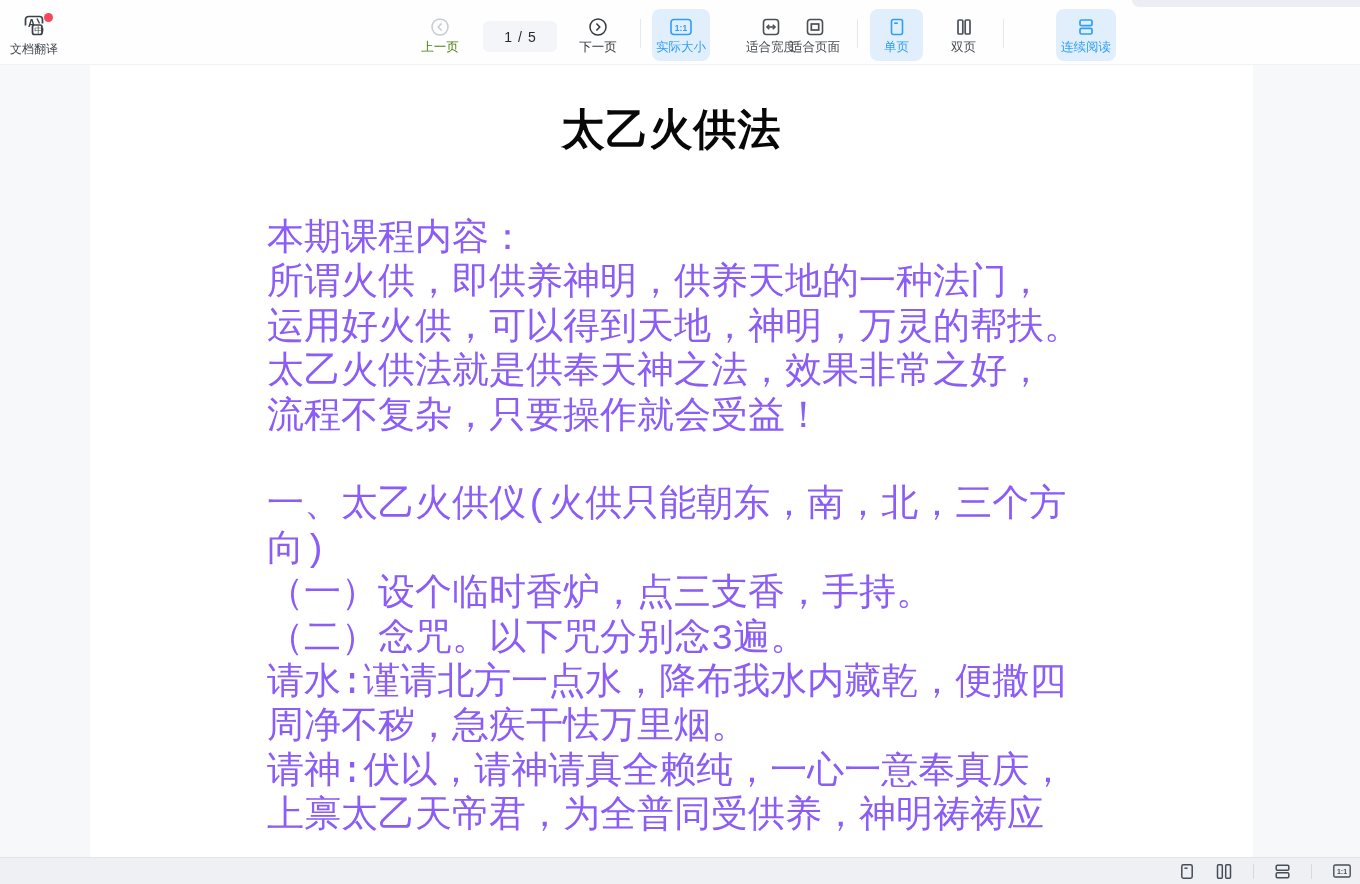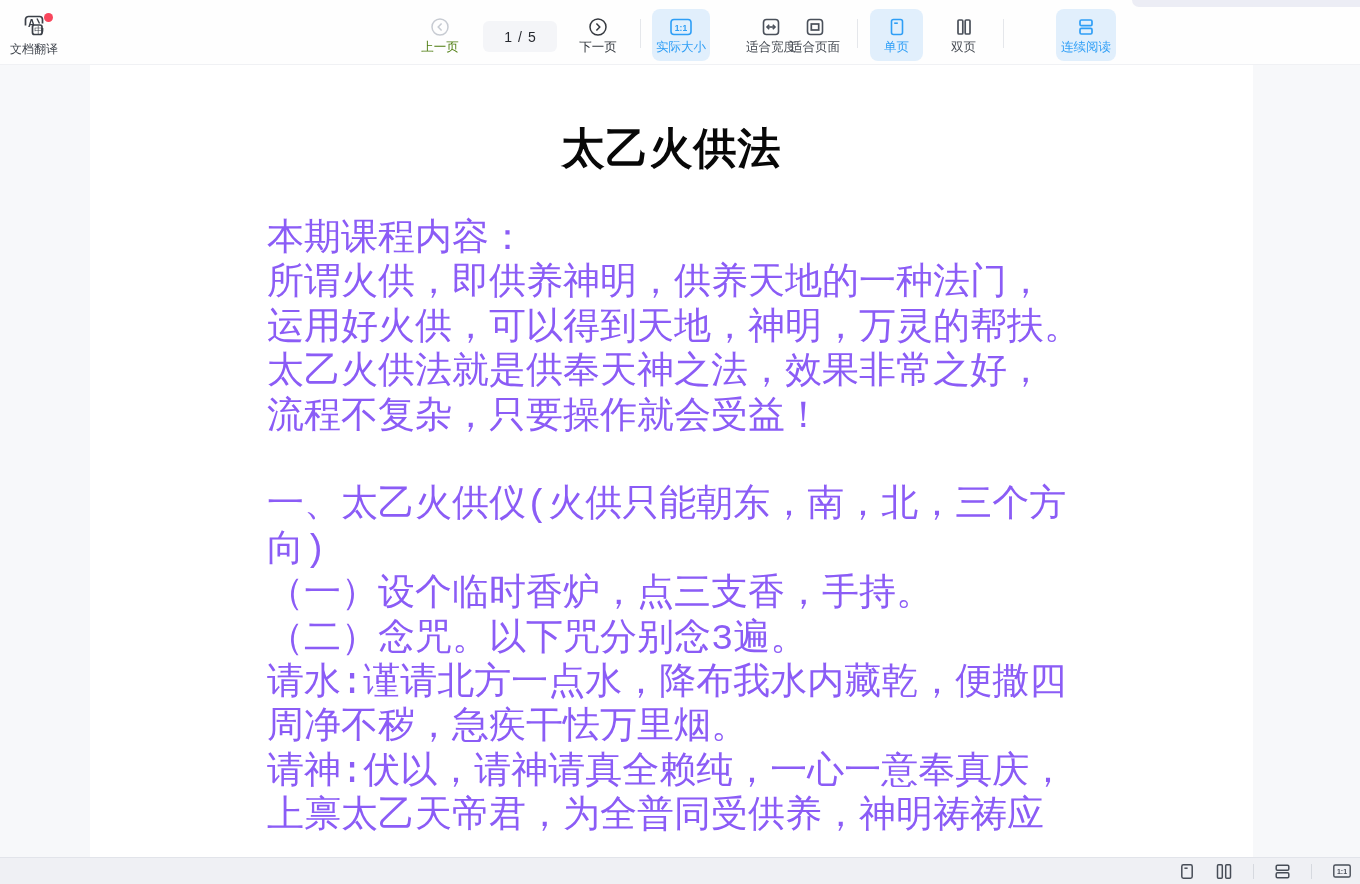--- a/index.html
+++ b/index.html
@@ -56,21 +56,21 @@
   
   .doc-area {
     position: absolute; top: 65px; left: 0; right: 0; bottom: 0;
     background: #f7f8fa;
   }
   .page {
     position: absolute; left: 90px; top: 0; width: 1163px; height: 819px;
     background: #ffffff; overflow: hidden;
   }
   .doc-title {
-    position: absolute; top: 55px; left: 0; width: 100%;
+    position: absolute; top: 36px; left: 0; width: 100%;
     text-align: center; font-size: 43px; font-weight: 700; color: #080808;
     letter-spacing: 1px;
   }
   .doc-body {
     position: absolute; top: 152px; left: 0; right: 0;
     padding: 0 40px 0 177px;
     font-size: 37px; line-height: 44.4px; color: #8b5cf6;
     white-space: nowrap;
     font-family: Liberation Mono, monospace;
   }

